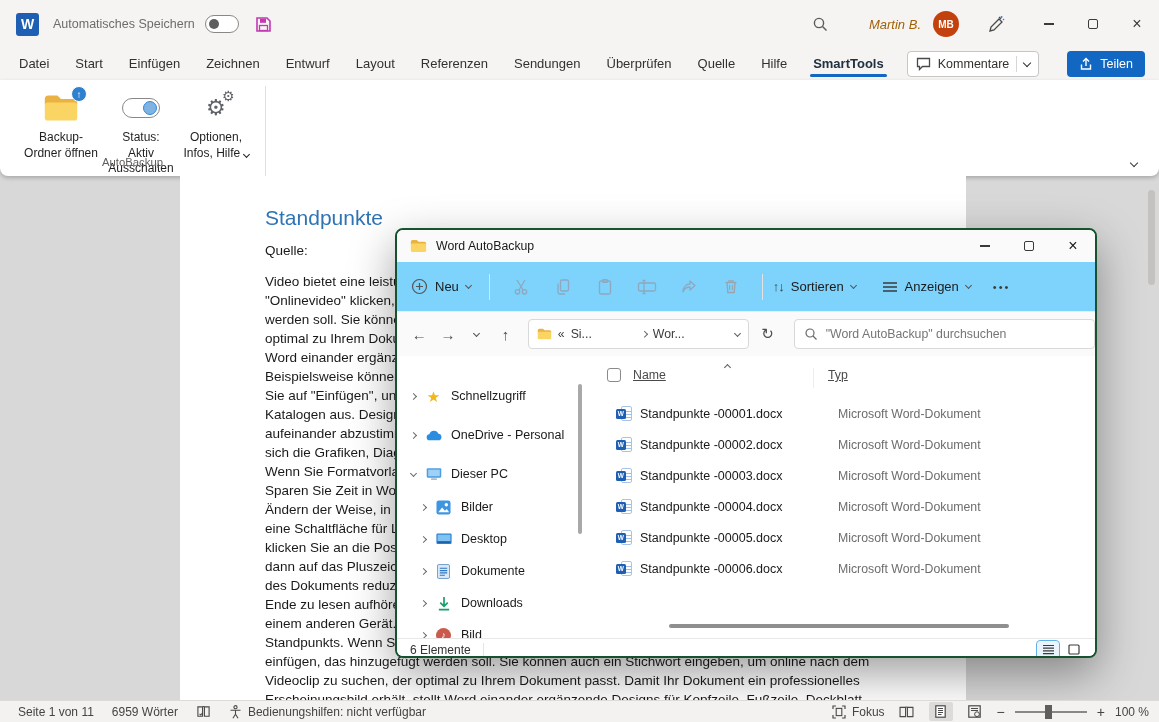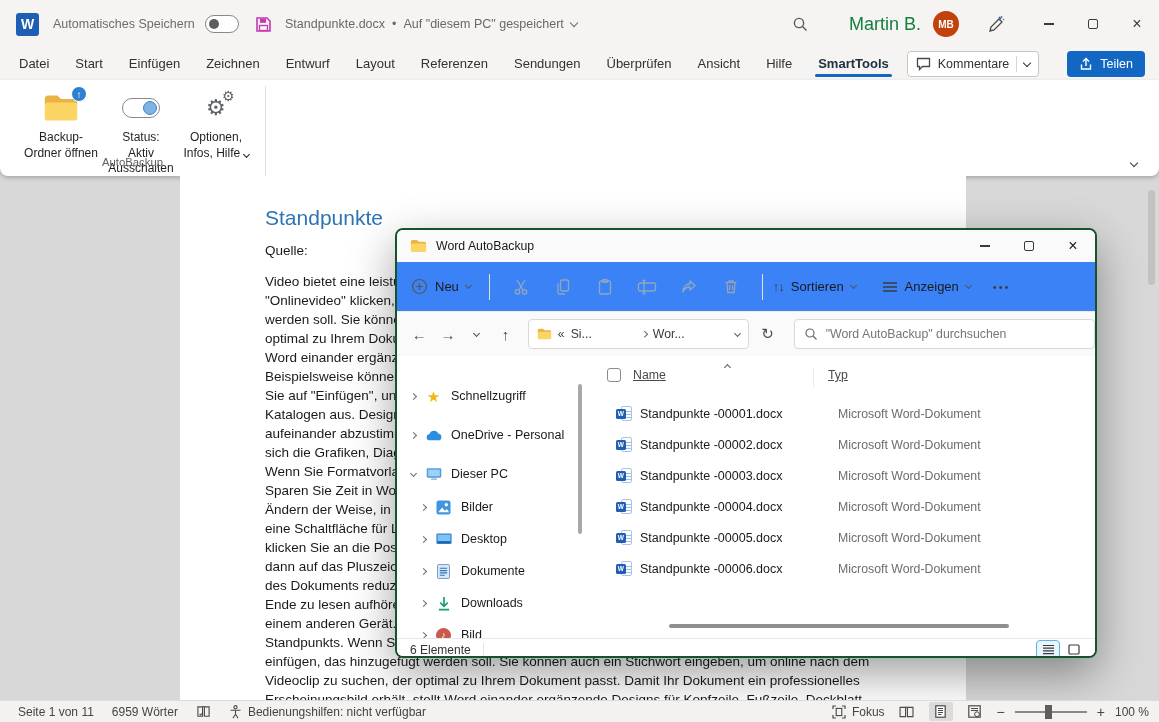--- a/index.html
+++ b/index.html
@@ -14,21 +14,21 @@
 
   
   .w-titlebar { position:absolute; left:0; top:0; width:1159px; height:48px; background:#f5f4f3; display:flex; align-items:center; }
   .word-logo { width:23px; height:23px; margin-left:16px; background:#1e5fb4; border-radius:3px; color:#fff; font-weight:bold; font-size:14px; display:flex; align-items:center; justify-content:center; }
   .autosave-label { margin-left:14px; font-size:12.5px; color:#6e6c6a; }
   .toggle-off { margin-left:10px; width:34px; height:18px; border:1px solid #8a8886; border-radius:9px; background:#fff; position:relative; }
   .toggle-off .knob { position:absolute; left:3px; top:3px; width:10px; height:10px; border-radius:50%; background:#605e5c; }
   .save-ic { margin-left:16px; }
   .wt-center { position:absolute; left:285px; top:0; height:48px; display:flex; align-items:center; gap:7px; color:#6a6867; font-size:12.5px; }
   .wt-right { position:absolute; right:0; top:0; height:48px; display:flex; align-items:center; }
-  .user-name { font-size:18px; color:#15803d; margin:0 12px 0 40px; }
+  .user-name { font-size:13px; color:#a16207; margin:0 12px 0 40px;font-style:italic; }
   .avatar { width:26px; height:26px; border-radius:50%; background:#c2410c; color:#fff; font-size:10px; font-weight:bold; display:flex; align-items:center; justify-content:center; }
   .pen-ic { margin:0 22px 0 26px; }
   .winbtn { width:44px; height:48px; display:flex; align-items:center; justify-content:center; color:#3b3a39; }
   .min-glyph { width:10px; height:1.4px; background:#3b3a39; }
   .max-glyph { width:10px; height:10px; border:1.2px solid #3b3a39; border-radius:2px; }
   .close-glyph { font-size:16px; line-height:1; }
 
   
   .w-tabrow { position:absolute; left:0; top:48px; width:1159px; height:32px; background:#f5f4f3; display:flex; align-items:center; }
   .tabs { display:flex; margin-left:6px; }
@@ -73,21 +73,21 @@
   .zoom-track { width:72px; height:2px; background:#8a8886; position:relative; }
   .zoom-thumb { position:absolute; left:30px; top:-6px; width:7px; height:14px; background:#605e5c; }
   .zoom-sign { font-size:14px; color:#444; }
 
   
   .explorer { position:absolute; left:395px; top:228px; width:702px; height:430px; background:#fff; border:2px solid #14532d; border-radius:8px; box-shadow:0 16px 45px rgba(0,0,0,.38); overflow:hidden; }
   .ex-titlebar { height:32px; background:#fafafa; display:flex; align-items:center; }
   .ex-title { margin-left:9px; font-size:12.3px; color:#1a1a1a; }
   .ex-winbtns { position:absolute; right:0; top:0; display:flex; }
   .ex-winbtn { width:44px; height:32px; display:flex; align-items:center; justify-content:center; color:#1a1a1a; }
-  .ex-cmdbar { height:50px; background:#3b82f6; display:flex; align-items:center; padding-left:14px; border-bottom:1px solid #ececec; }
+  .ex-cmdbar { height:50px; background:#7dd3fc; display:flex; align-items:center; padding-left:14px; border-bottom:1px solid #ececec; }
   .cmd-btn { display:flex; align-items:center; gap:7px; font-size:13px; color:#1a1a1a; margin-right:8px; }
   .cmd-sep { width:1px; height:26px; background:#e2e2e2; margin:0 10px; }
   .cmd-ic { width:42px; display:flex; justify-content:center; }
   .sort-glyph { font-size:13px; letter-spacing:-1px; color:#3b3b3b; }
   .cmd-more { font-size:11px; letter-spacing:2px; color:#3b3b3b; margin-left:14px; }
   .ex-addrbar { height:44px; background:#fafafa; display:flex; align-items:center; padding-left:10px; gap:4px; }
   .nav-btn { width:26px; display:flex; justify-content:center; color:#4f4f4f; font-size:15px; }
   .addr-box { width:232px; height:30px; background:#fff; border:1px solid #d9d9d9; border-radius:4px; display:flex; align-items:center; padding:0 8px; gap:6px; font-size:12.3px; color:#3c3c3c; margin-left:6px; }
   .addr-box .chev { margin-left:auto; color:#5c5c5c; }
   .refresh-btn { width:30px; display:flex; justify-content:center; color:#4f4f4f; font-size:15px; }
@@ -142,26 +142,20 @@
     <div class="toggle-off">
         <div class="knob"></div>
       </div>
     <span class="save-ic">
       <svg width="17" height="17" viewBox="0 0 17 17">
           <path d="M2 2h10l3 3v10H2z" fill="none" stroke="#c239b3" stroke-width="1.6"></path>
           <rect x="5" y="2.8" width="6" height="4" fill="#c239b3"></rect>
           <rect x="4.5" y="9.5" width="8" height="5" fill="none" stroke="#c239b3" stroke-width="1.3"></rect>
         </svg>
     </span>
-    <div class="wt-center">
-      <span>Standpunkte.docx</span>
-      <span>•</span>
-      <span>Auf "diesem PC" gespeichert</span>
-      <span class="chev down"></span>
-    </div>
     <div class="wt-right">
       <span>
         <svg width="17" height="17" viewBox="0 0 17 17">
             <circle cx="7" cy="7" r="4.6" fill="none" stroke="#5c5b5a" stroke-width="1.4"></circle>
             <line x1="10.5" y1="10.5" x2="14.5" y2="14.5" stroke="#5c5b5a" stroke-width="1.4"></line>
           </svg>
       </span>
       <span class="user-name">Martin B.</span>
       <div class="avatar">
           <span>MB</span>
@@ -190,21 +184,21 @@
     <div class="tabs">
       <span class="tab">Datei</span>
       <span class="tab">Start</span>
       <span class="tab">Einfügen</span>
       <span class="tab">Zeichnen</span>
       <span class="tab">Entwurf</span>
       <span class="tab">Layout</span>
       <span class="tab">Referenzen</span>
       <span class="tab">Sendungen</span>
       <span class="tab">Überprüfen</span>
-      <span class="tab">Ansicht</span>
+      <span class="tab">Quelle</span>
       <span class="tab">Hilfe</span>
       <span class="tab active">SmartTools</span>
     </div>
     <div class="tab-actions">
       <div class="btn-comments">
         <span>
           <svg width="15" height="14" viewBox="0 0 15 14">
               <path d="M1.5 1.5h12v8h-7l-3 3v-3h-2z" fill="none" stroke="#4a4a4a" stroke-width="1.3"></path>
             </svg>
         </span>

